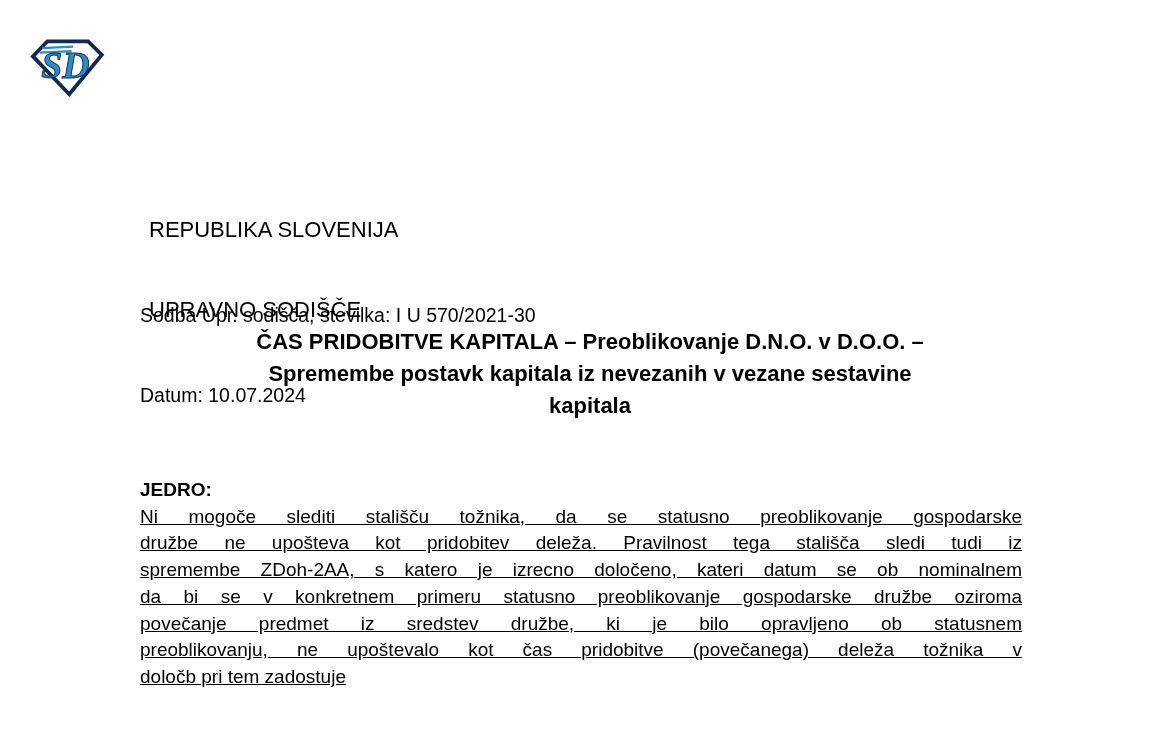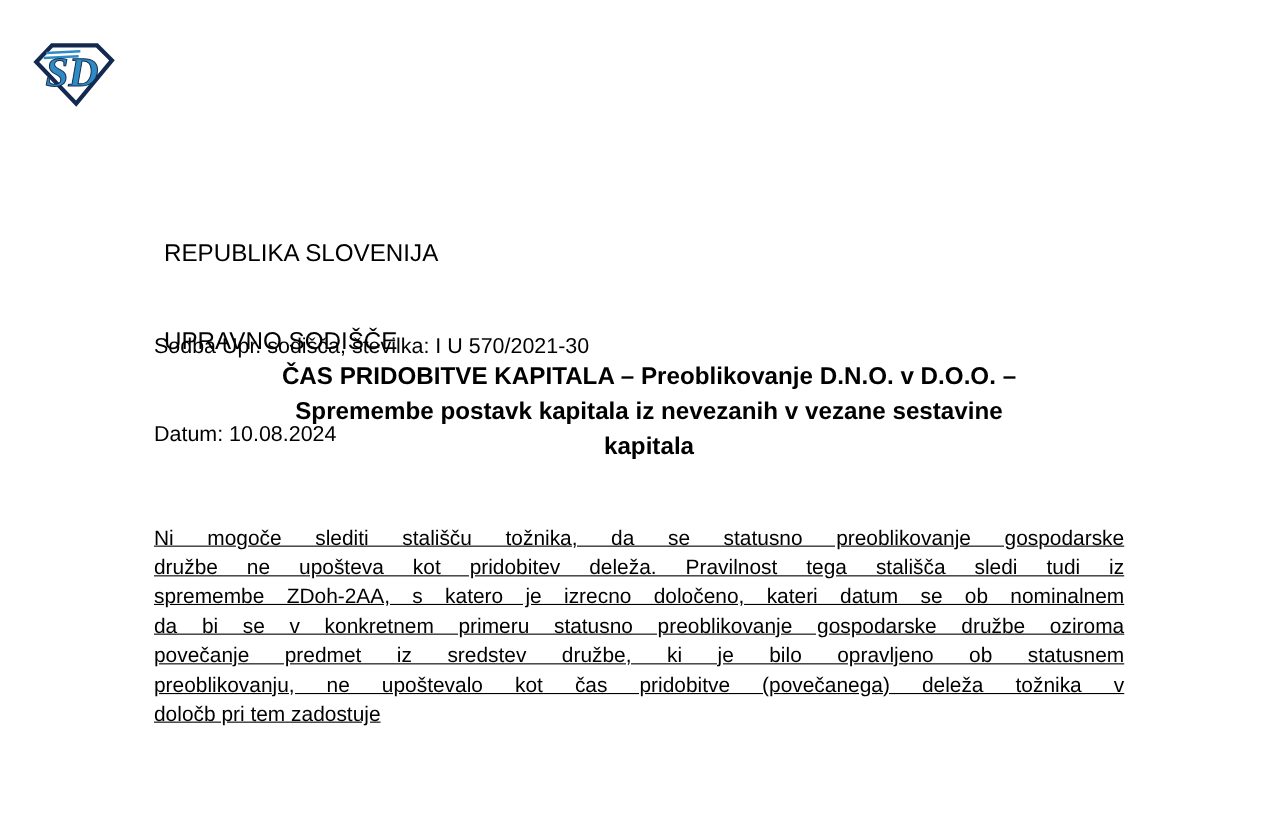--- a/index.html
+++ b/index.html
@@ -77,30 +77,31 @@
   <text x="16" y="56" font-family="'Liberation Serif', serif" font-style="italic" font-weight="bold" font-size="50" fill="#2e8bc4" stroke="#13294f" stroke-width="1.2">SD</text>
 </svg>
 
 <div id="org-block" class="abs">
   <div>REPUBLIKA SLOVENIJA</div>
   <div>UPRAVNO SODIŠČE</div>
 </div>
 
 <div id="case-block" class="abs">
   <div>Sodba Upr. sodišča, številka: I U 570/2021-30</div>
-  <div>Datum: 10.08.2024</div>
+  <div>Datum: 10.07.2024</div>
 </div>
 
 <div id="title-block" class="abs">
   <div>ČAS PRIDOBITVE KAPITALA – Preoblikovanje D.N.O. v D.O.O. –</div>
   <div>Spremembe postavk kapitala iz nevezanih v vezane sestavine</div>
   <div>kapitala</div>
 </div>
 
 <div id="jedro-block" class="abs">
+  <div class="jedro-heading">JEDRO:</div>
   <div class="jline">Ni mogoče slediti stališču tožnika, da se statusno preoblikovanje gospodarske</div>
   <div class="jline">družbe ne upošteva kot pridobitev deleža. Pravilnost tega stališča sledi tudi iz</div>
   <div class="jline">spremembe ZDoh-2AA, s katero je izrecno določeno, kateri datum se ob nominalnem</div>
   <div class="jline">da bi se v konkretnem primeru statusno preoblikovanje gospodarske družbe oziroma</div>
   <div class="jline">povečanje predmet iz sredstev družbe, ki je bilo opravljeno ob statusnem</div>
   <div class="jline">preoblikovanju, ne upoštevalo kot čas pridobitve (povečanega) deleža tožnika v</div>
   <div class="jline last">določb pri tem zadostuje</div>
 </div>
 
 </body></html>

